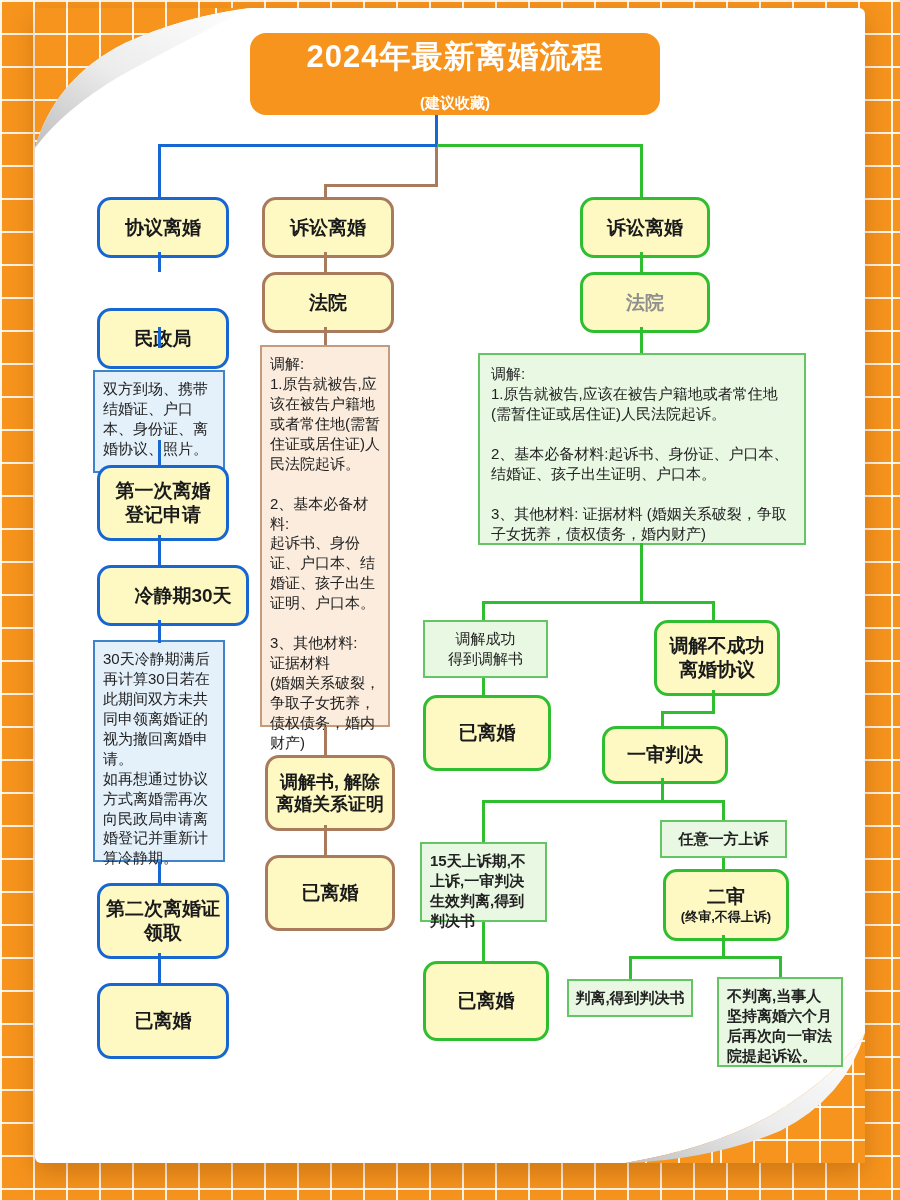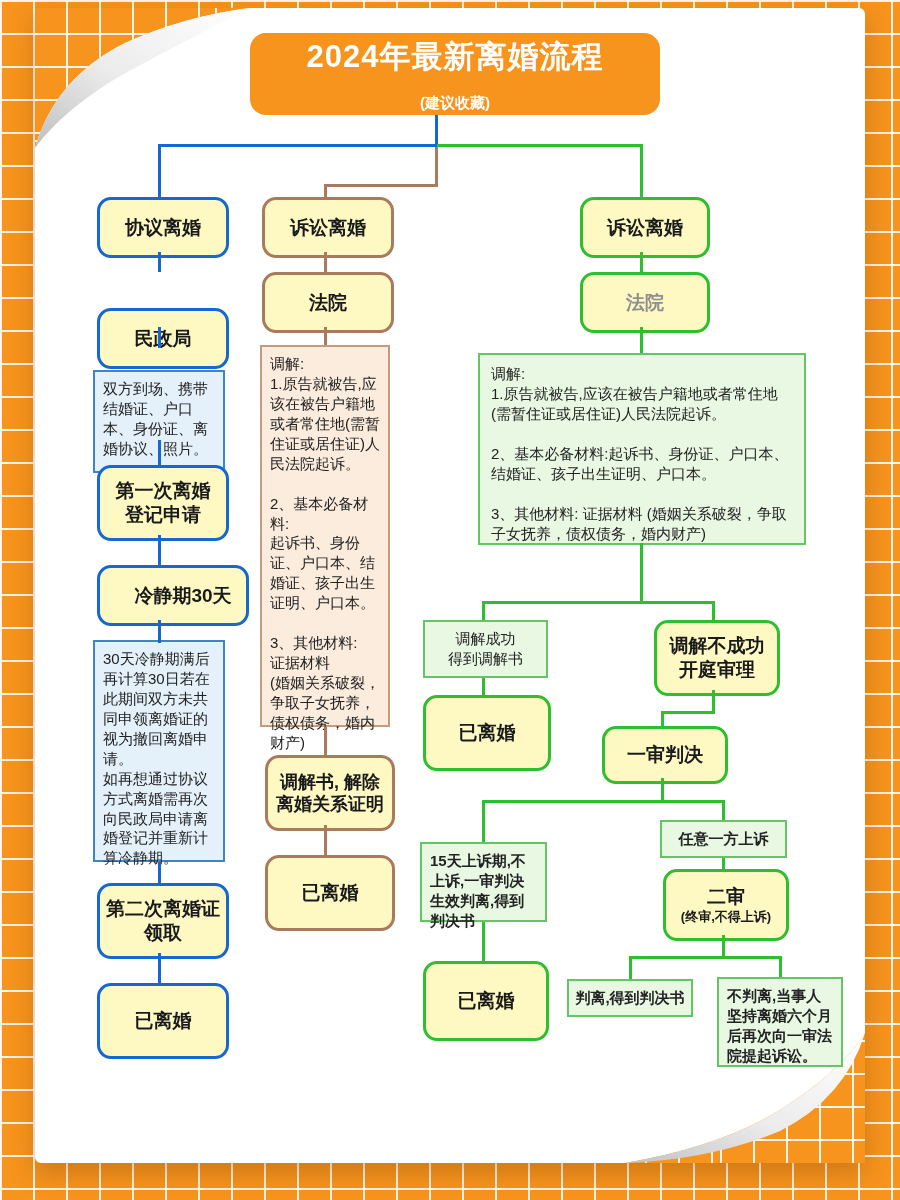--- a/index.html
+++ b/index.html
@@ -136,21 +136,21 @@
 
 2、基本必备材料:起诉书、身份证、户口本、结婚证、孩子出生证明、户口本。
 
 3、其他材料:  证据材料 (婚姻关系破裂，争取子女抚养，债权债务，婚内财产)</div>
 
     <div class="infobox green center" style="left:423px;top:620px;width:125px;height:58px;">调解成功
 得到调解书</div>
     <div class="node green" style="left:423px;top:695px;width:122px;height:70px;">已离婚</div>
 
     <div class="node green" style="left:654px;top:620px;width:120px;height:70px;">调解不成功
-开庭审理</div>
+离婚协议</div>
     <div class="node green" style="left:602px;top:726px;width:120px;height:52px;">一审判决</div>
 
     <div class="infobox green bold" style="left:420px;top:842px;width:127px;height:80px;">15天上诉期,不上诉,一审判决生效判离,得到判决书</div>
     <div class="node green" style="left:423px;top:961px;width:120px;height:74px;">已离婚</div>
 
     <div class="infobox green center bold" style="left:660px;top:820px;width:127px;height:38px;">任意一方上诉</div>
     <div class="node green" style="left:663px;top:869px;width:120px;height:66px;">
       <span>二审</span>
       <span class="sub">(终审,不得上诉)</span>
     </div>

